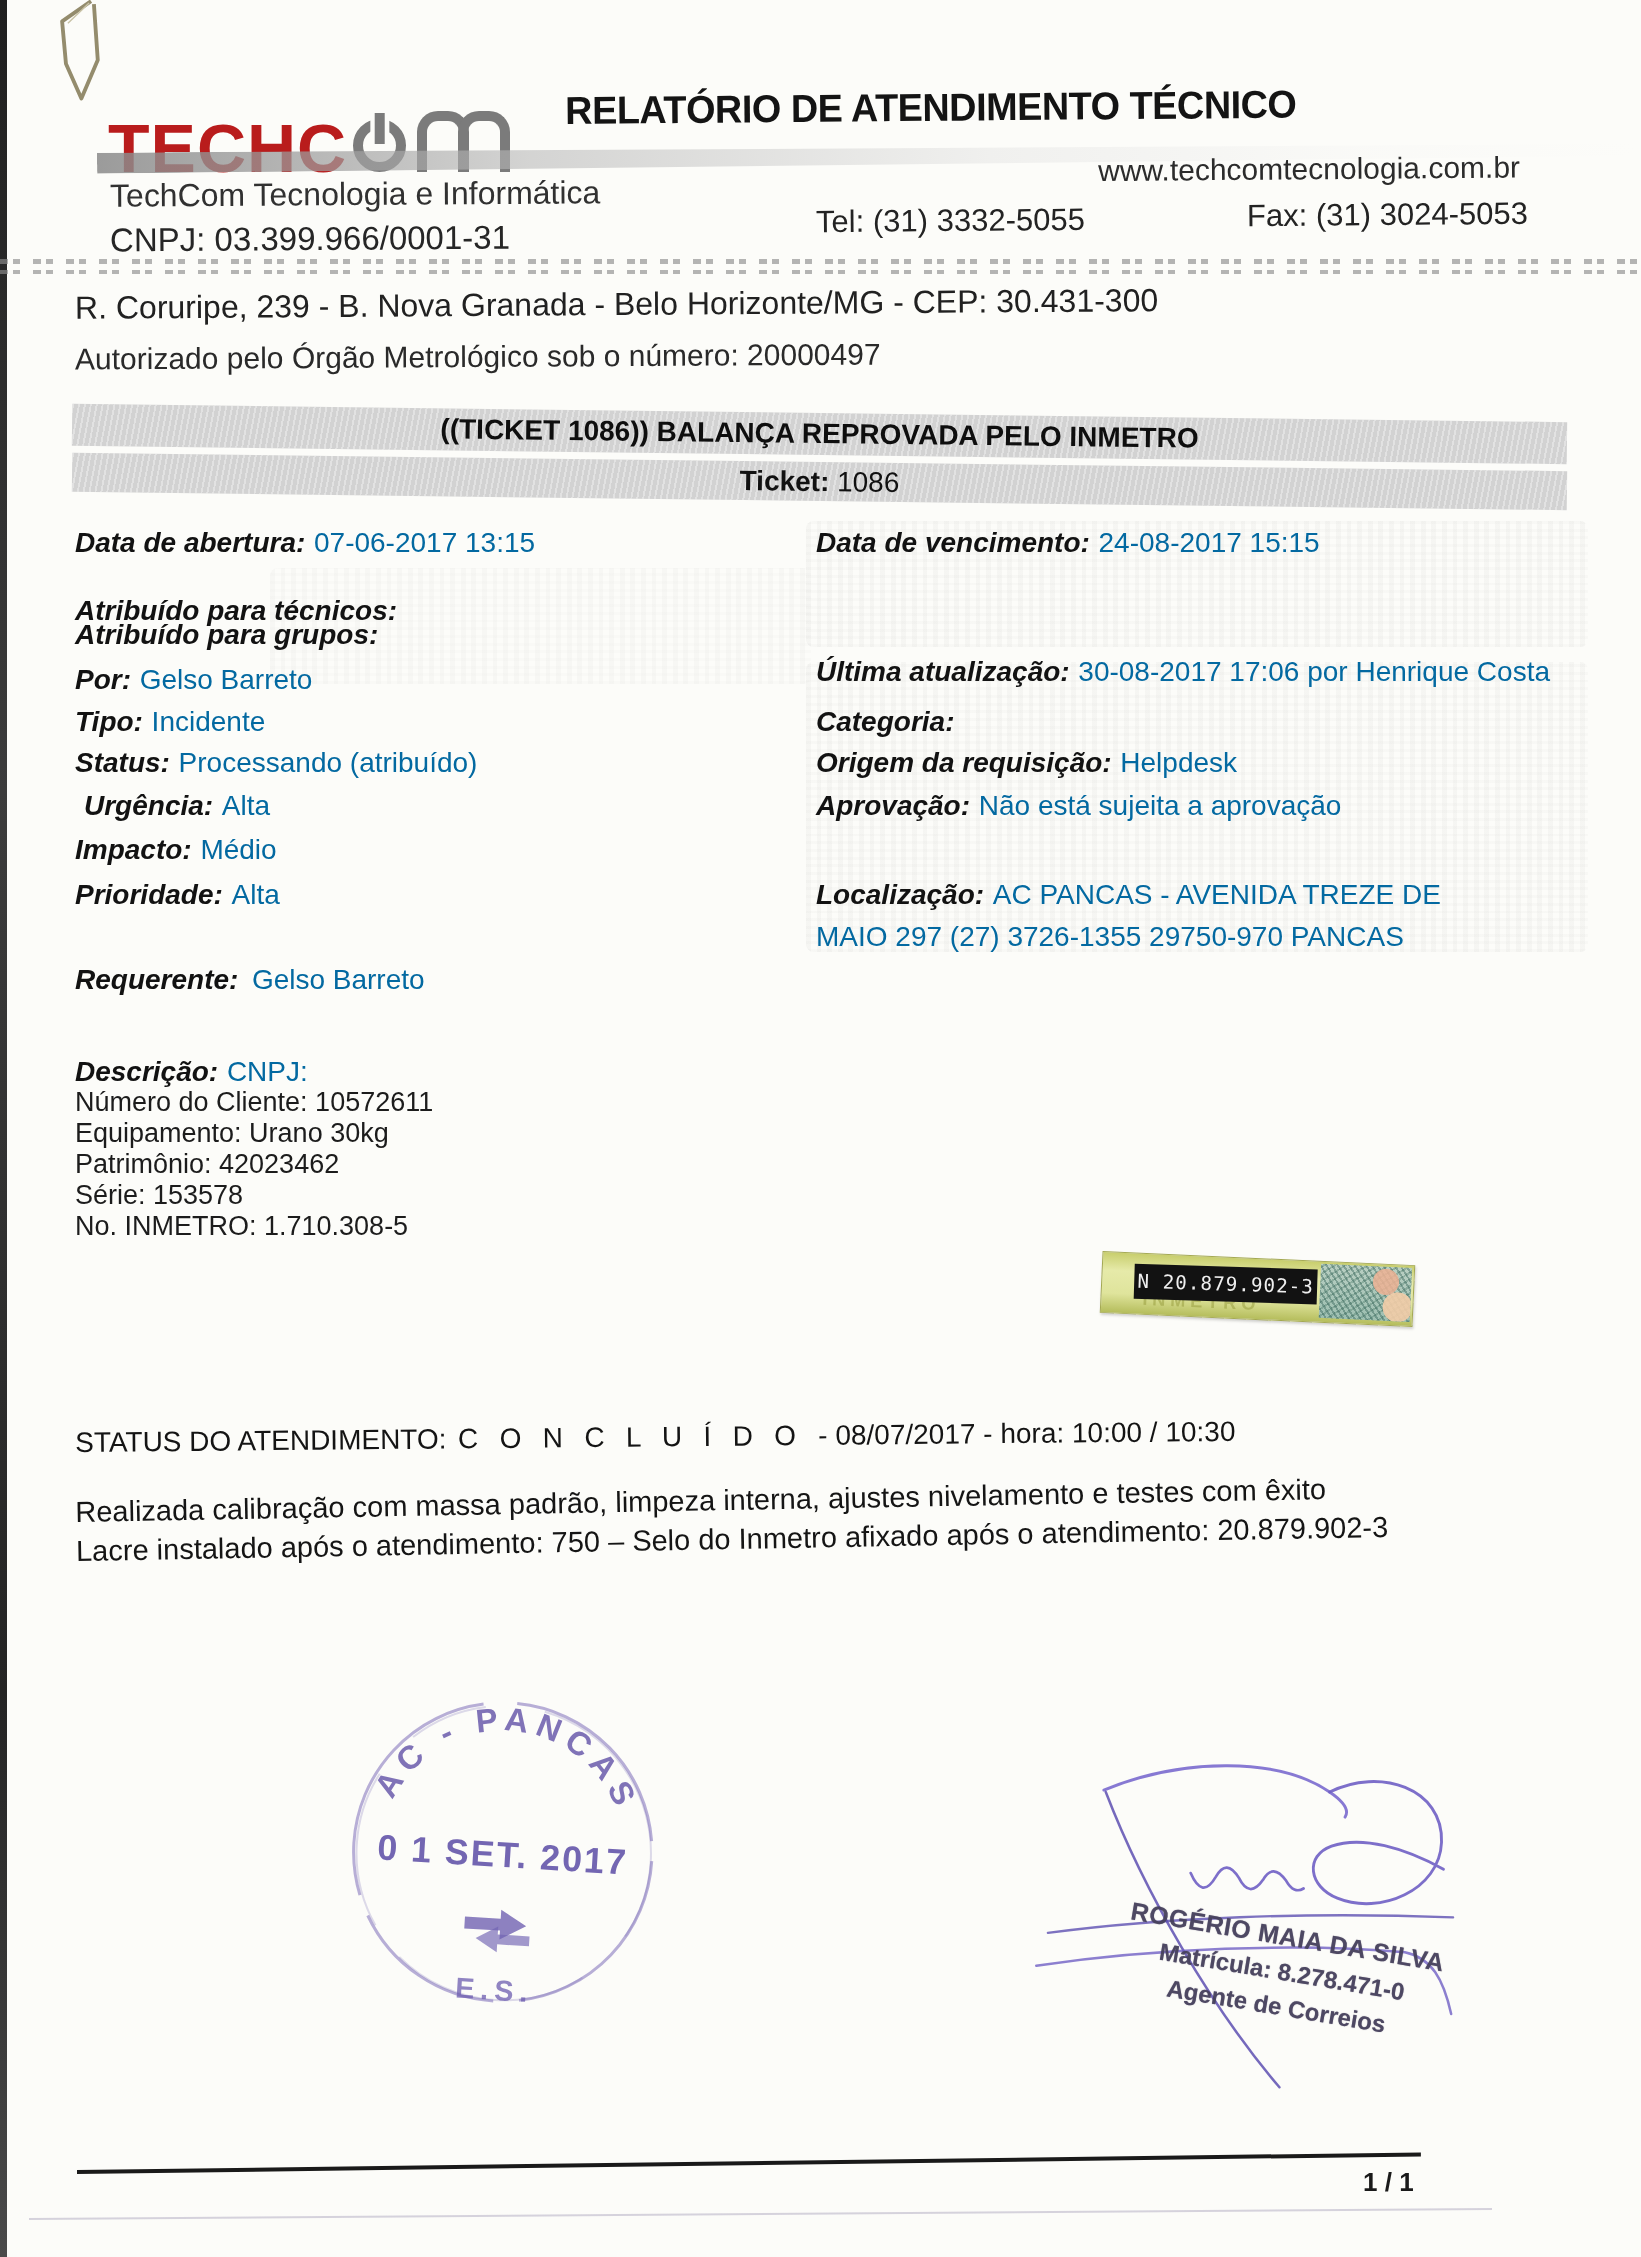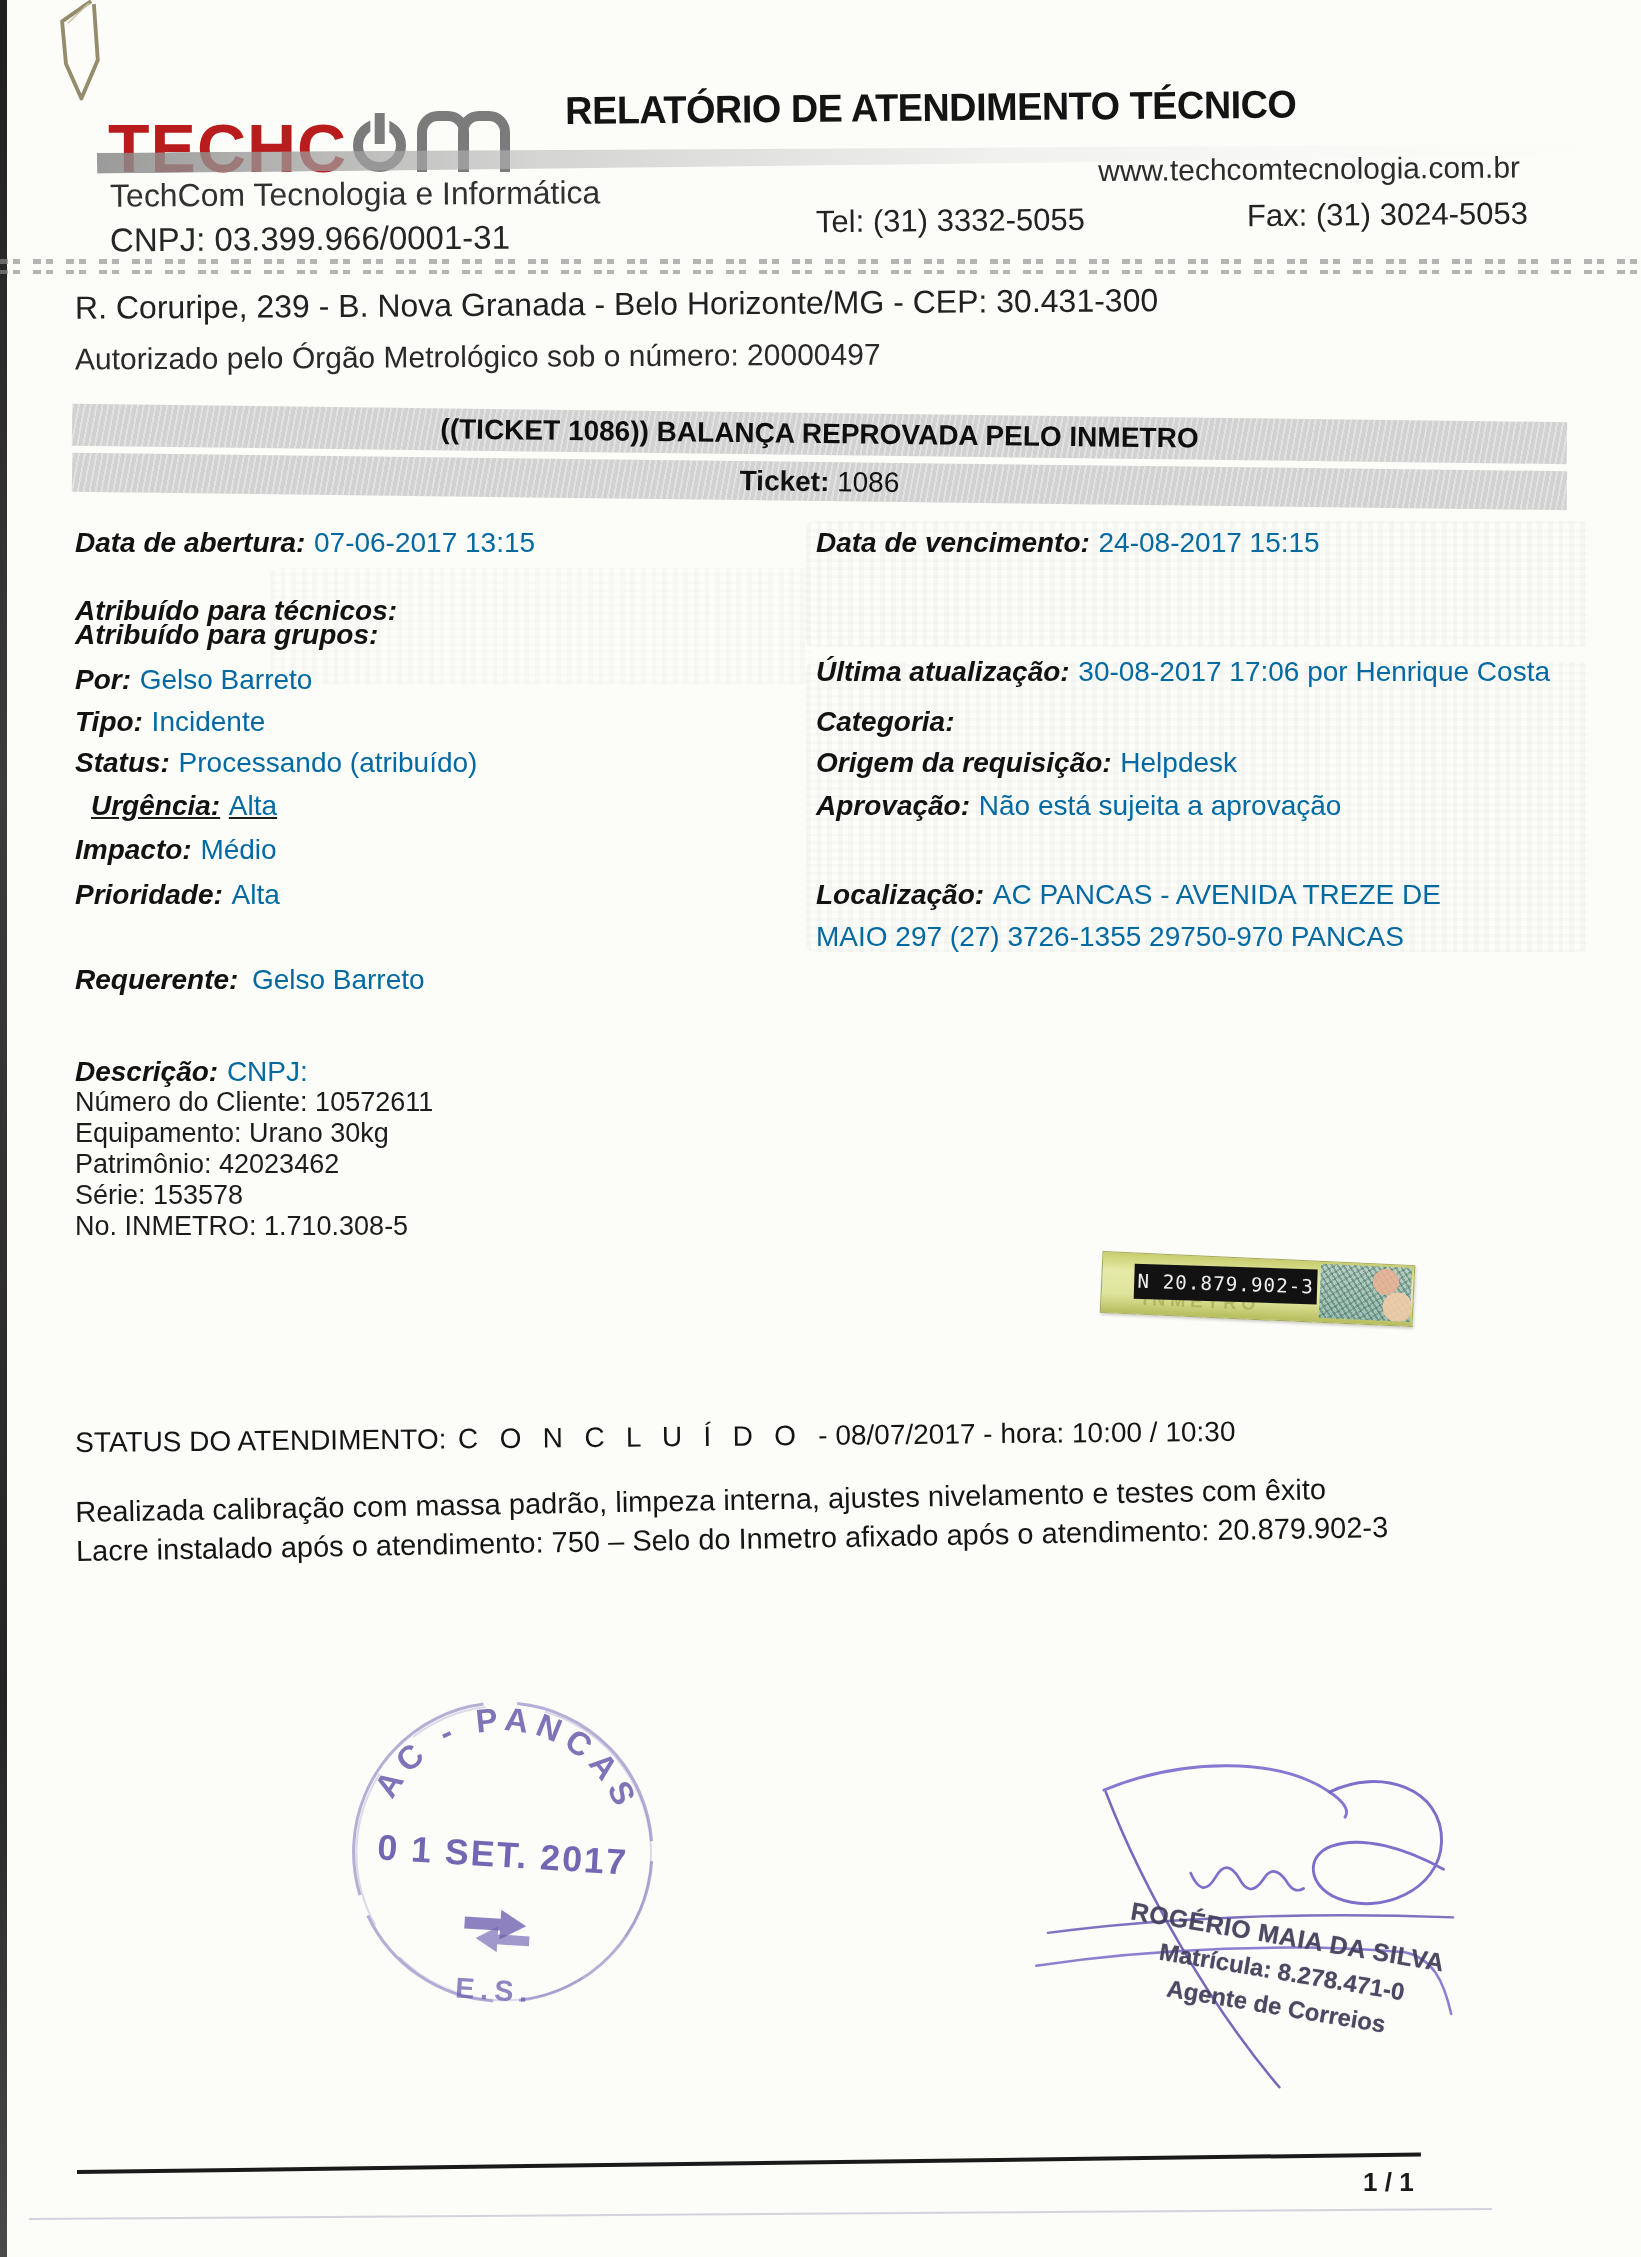--- a/index.html
+++ b/index.html
@@ -122,21 +122,21 @@
   <div class="abs bar bar2">
     <span class="lbl">Ticket:</span><span>1086</span>
   </div>
 
   <div class="abs frow" style="left:75px;top:527px;"><span class="lab">Data de abertura:</span><span class="val">07-06-2017 13:15</span></div>
   <div class="abs frow" style="left:75px;top:595px;"><span class="lab">Atribuído para técnicos:</span><span class="val"></span></div>
   <div class="abs frow" style="left:75px;top:619px;"><span class="lab">Atribuído para grupos:</span><span class="val"></span></div>
   <div class="abs frow" style="left:75px;top:664px;"><span class="lab">Por:</span><span class="val">Gelso Barreto</span></div>
   <div class="abs frow" style="left:75px;top:706px;"><span class="lab">Tipo:</span><span class="val">Incidente</span></div>
   <div class="abs frow" style="left:75px;top:747px;"><span class="lab">Status:</span><span class="val">Processando (atribuído)</span></div>
-  <div class="abs frow" style="left:91px;top:790px;text-decoration:underline;"><span class="lab">Urgência:</span><span class="val">Alta</span></div>
+  <div class="abs frow" style="left:84px;top:790px;"><span class="lab">Urgência:</span><span class="val">Alta</span></div>
   <div class="abs frow" style="left:75px;top:834px;"><span class="lab">Impacto:</span><span class="val">Médio</span></div>
   <div class="abs frow" style="left:75px;top:879px;"><span class="lab">Prioridade:</span><span class="val">Alta</span></div>
 
   <div class="abs frow" style="left:816px;top:527px;"><span class="lab">Data de vencimento:</span><span class="val">24-08-2017 15:15</span></div>
   <div class="abs frow" style="left:816px;top:656px;"><span class="lab">Última atualização:</span><span class="val">30-08-2017 17:06 por Henrique Costa</span></div>
   <div class="abs frow" style="left:816px;top:706px;"><span class="lab">Categoria:</span><span class="val"></span></div>
   <div class="abs frow" style="left:816px;top:747px;"><span class="lab">Origem da requisição:</span><span class="val">Helpdesk</span></div>
   <div class="abs frow" style="left:816px;top:790px;"><span class="lab">Aprovação:</span><span class="val">Não está sujeita a aprovação</span></div>
   <div class="abs frow wrap" style="left:816px;top:874px;width:690px;"><span class="lab">Localização:</span><span class="val">AC PANCAS - AVENIDA TREZE DE MAIO 297 (27) 3726-1355 29750-970 PANCAS</span></div>
 

